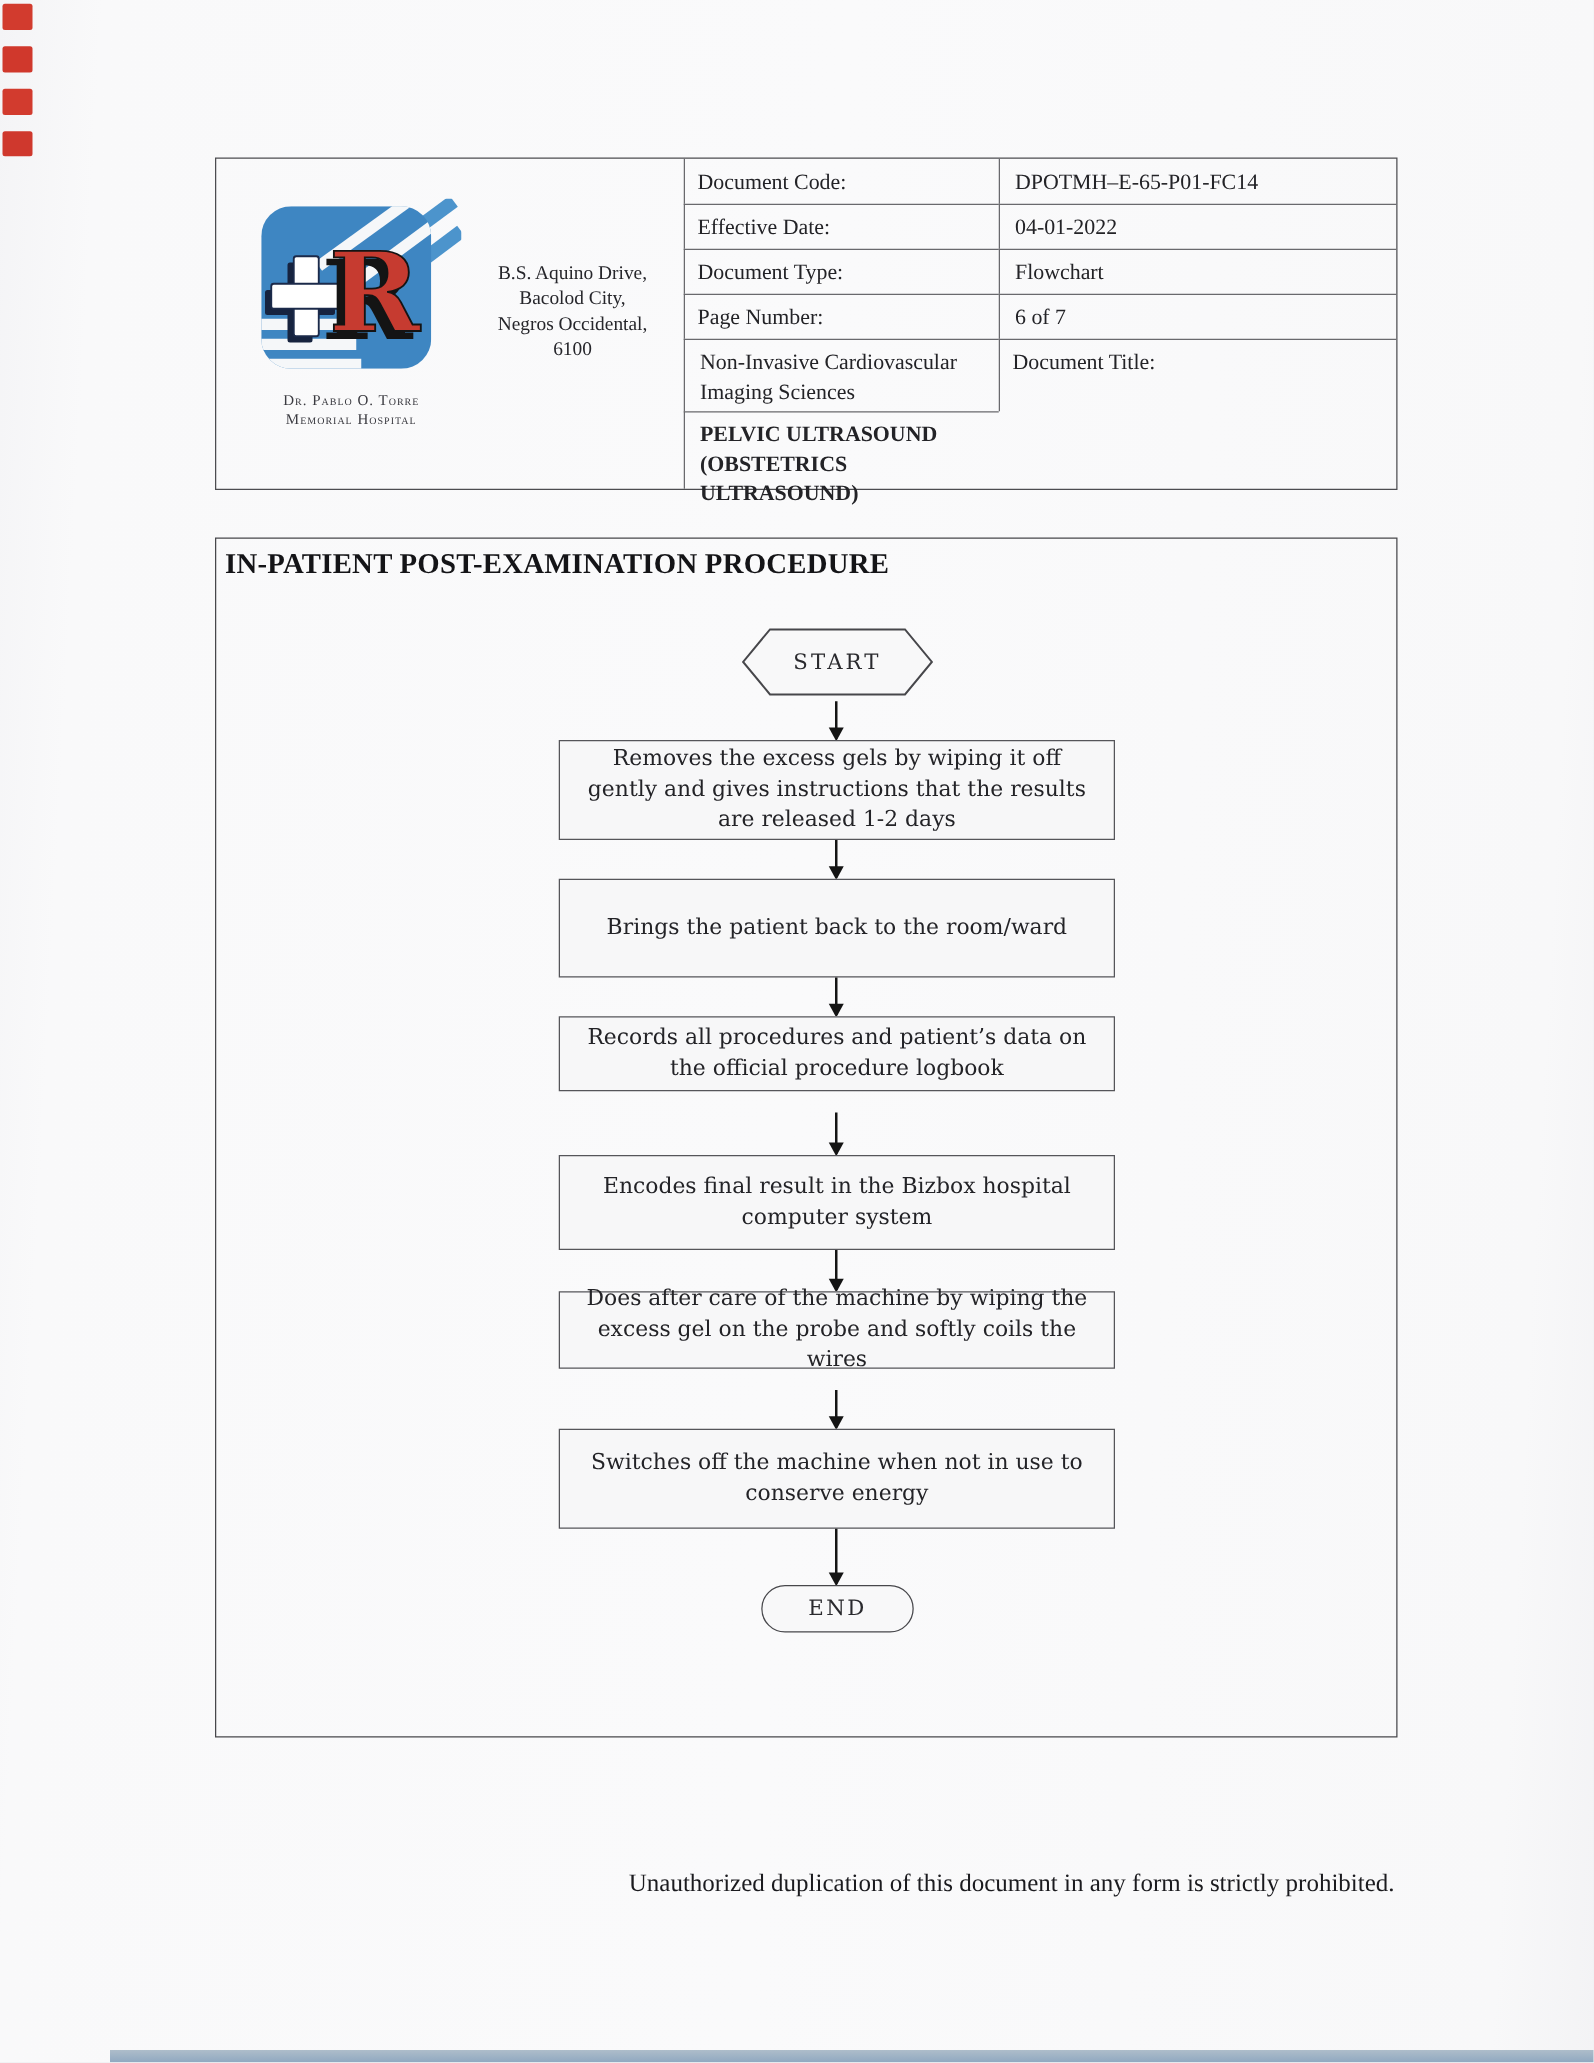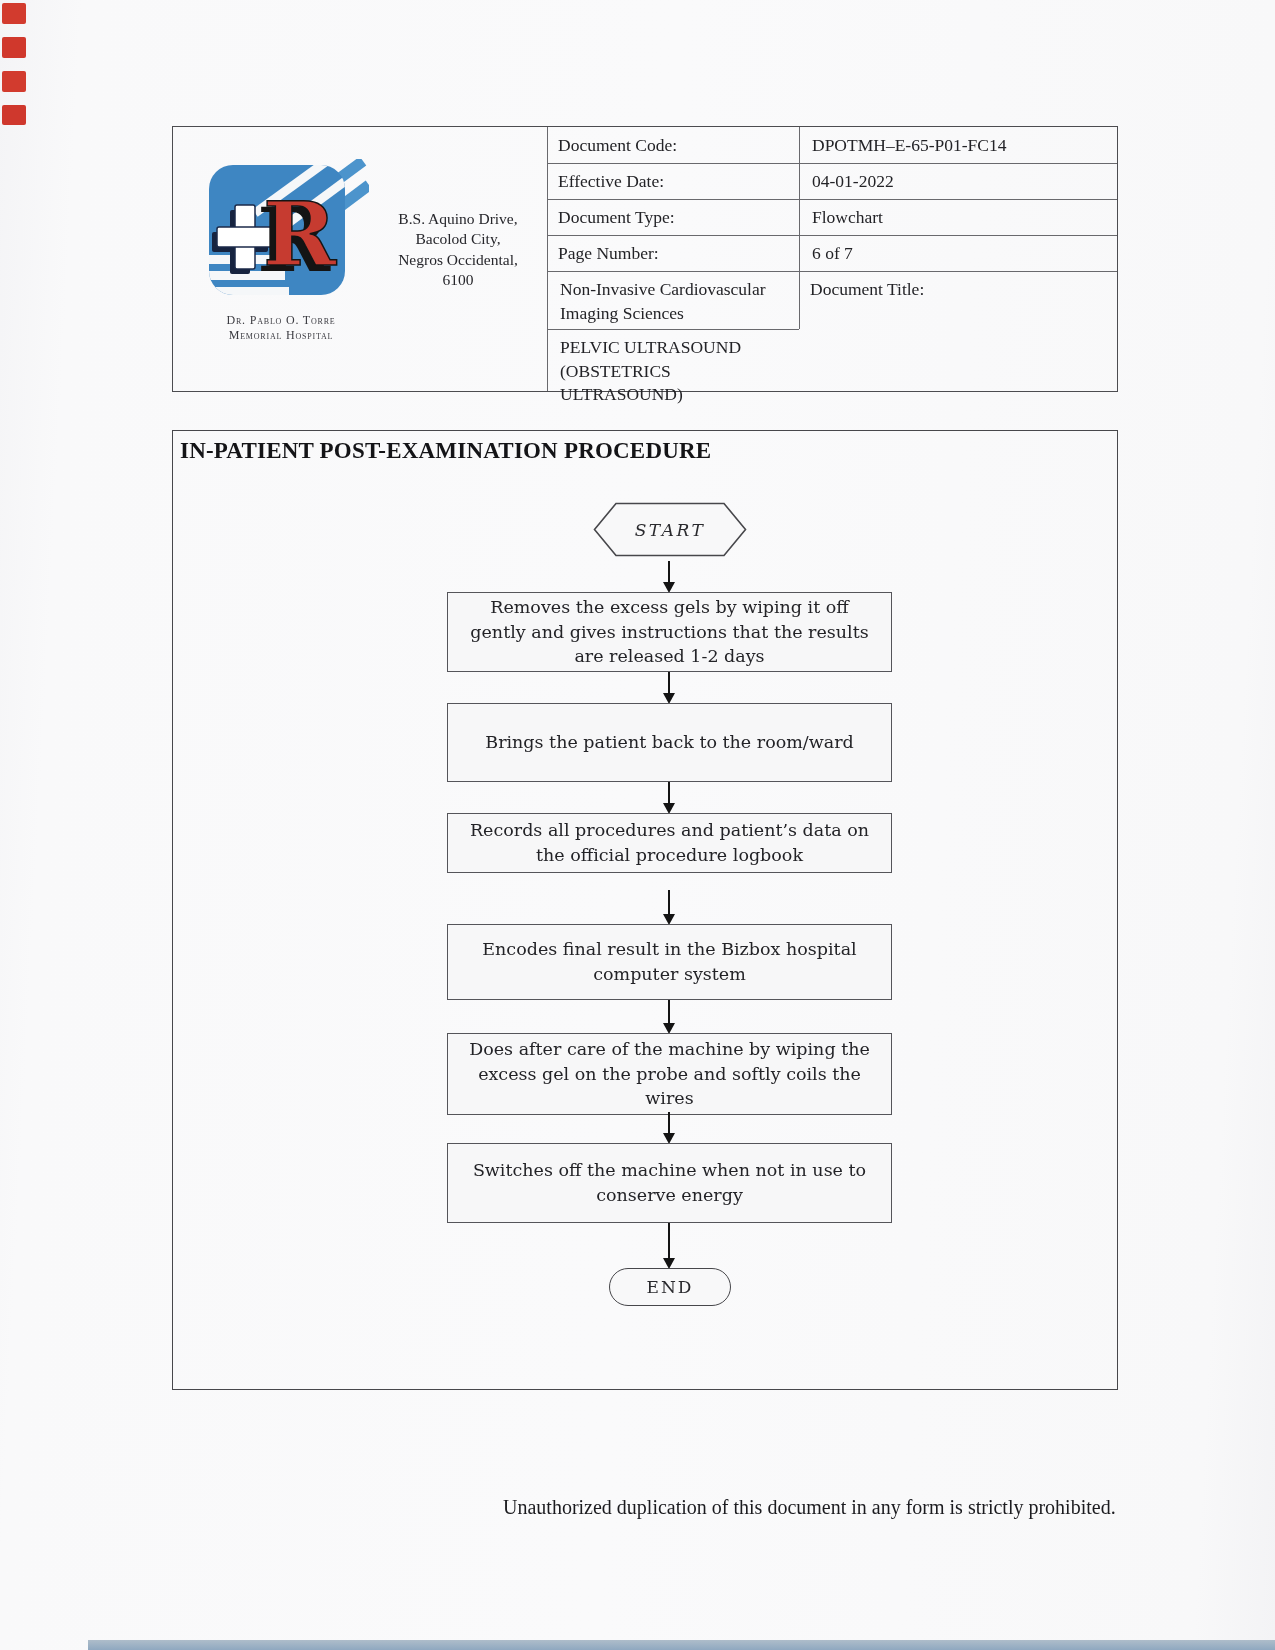--- a/index.html
+++ b/index.html
@@ -22,21 +22,21 @@
   }
   .cell{
     border-left:1px solid #69696d;border-top:1px solid #69696d;
     display:flex;align-items:center;padding:2px 10px;font-size:17.5px;
     color:#232327;box-sizing:border-box;
   }
   .cell.rowspan{grid-column:1;grid-row:1/7;border-left:none;border-top:none;position:relative;padding:0;}
   .cell.first-row{border-top:none;}
   .cell.value{padding-left:12px;}
   .cell.multiline{align-items:flex-start;padding-top:6px;line-height:1.35;}
-  .cell.bold{font-weight:normal;}
+  .cell.bold{font-weight:bold;}
 
   .logo-wrap{position:absolute;left:26px;top:32px;width:170px;height:158px;}
   .address{
     position:absolute;left:212px;top:82px;width:146px;text-align:center;
     font-size:15.5px;line-height:1.32;color:#26262b;
   }
   .hospital-name{
     position:absolute;left:2px;top:186px;width:212px;text-align:center;
     font-variant:small-caps;font-size:12px;line-height:1.25;letter-spacing:0.8px;color:#3a3a40;
   }
@@ -47,21 +47,21 @@
     border:1.6px solid #47474b;box-sizing:border-box;
   }
   .section-title{
     position:absolute;left:180px;top:438px;
     font-size:23px;font-weight:bold;letter-spacing:0.2px;color:#141417;
     font-family:"Liberation Serif", serif;
   }
 
   .flow-font{font-family:"DejaVu Serif", serif;}
 
-  .hexagon{position:absolute;left:593px;top:502px;width:154px;height:55px;font-style:italic;}
+  .hexagon{position:absolute;left:593px;top:502px;width:154px;height:55px;}
   .hexagon svg{position:absolute;left:0;top:0;}
   .terminal-label{
     position:absolute;inset:0;display:flex;align-items:center;justify-content:center;
     font-size:17px;letter-spacing:2.5px;color:#2a2a2e;
   }
   .stadium{
     position:absolute;left:609px;top:1268px;width:122px;height:38px;
     border:1.6px solid #47474b;border-radius:20px;box-sizing:border-box;
     display:flex;align-items:center;justify-content:center;
     font-size:17px;letter-spacing:2px;color:#2a2a2e;background:#f8f8f9;
@@ -179,21 +179,21 @@
   <div class="arrow" style="top:672px;height:30px;"></div>
   <div class="step-box flow-font" style="top:703px;height:79px;">Brings the patient back to the room/ward</div>
 
   <div class="arrow" style="top:782px;height:30px;"></div>
   <div class="step-box flow-font" style="top:813px;height:60px;">Records all procedures and patient’s data on the official procedure logbook</div>
 
   <div class="arrow" style="top:890px;height:33px;"></div>
   <div class="step-box flow-font" style="top:924px;height:76px;">Encodes final result in the Bizbox hospital computer system</div>
 
   <div class="arrow" style="top:1000px;height:32px;"></div>
-  <div class="step-box flow-font" style="top:1033px;height:82px;">Does after care of the machine by wiping the excess gel on the probe and softly coils the wires</div>
+  <div class="step-box flow-font" style="top:1033px;height:62px;">Does after care of the machine by wiping the excess gel on the probe and softly coils the wires</div>
 
   <div class="arrow" style="top:1112px;height:30px;"></div>
   <div class="step-box flow-font" style="top:1143px;height:80px;">Switches off the machine when not in use to conserve energy</div>
 
   <div class="arrow" style="top:1223px;height:44px;"></div>
   <div class="stadium flow-font">
     <span>END</span>
   </div>
 
   <div class="footer-note">Unauthorized duplication of this document in any form is strictly prohibited.</div>

